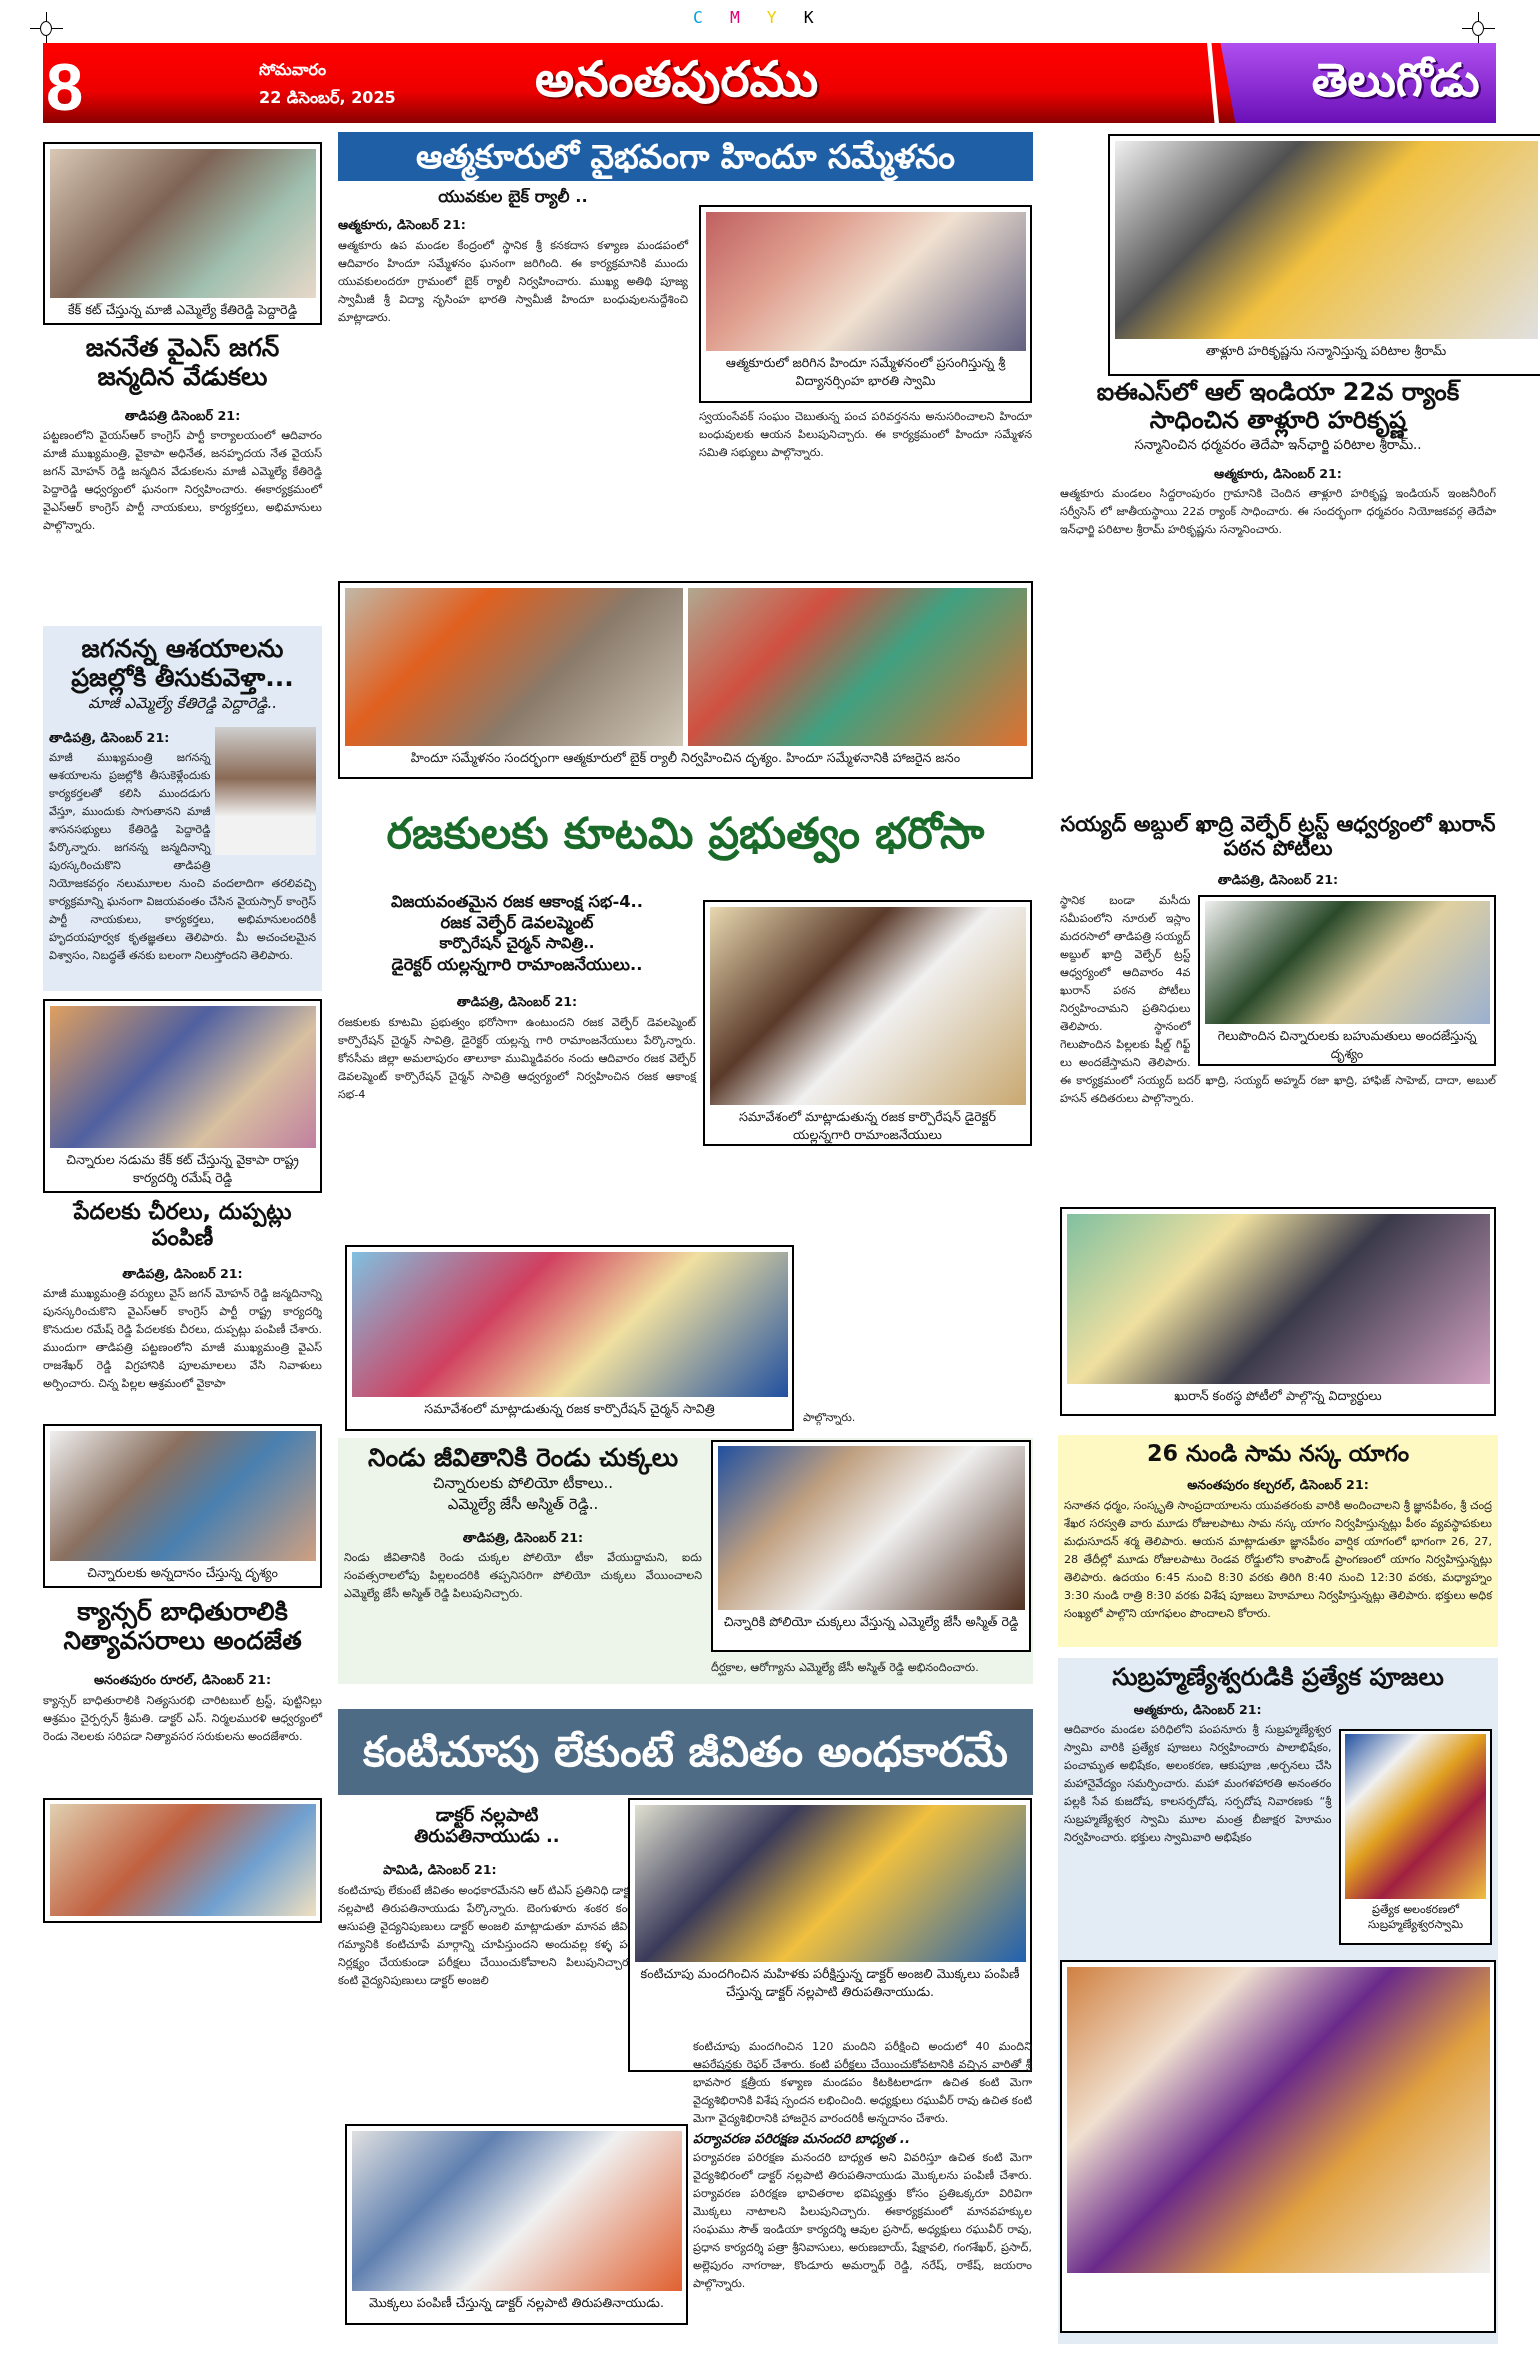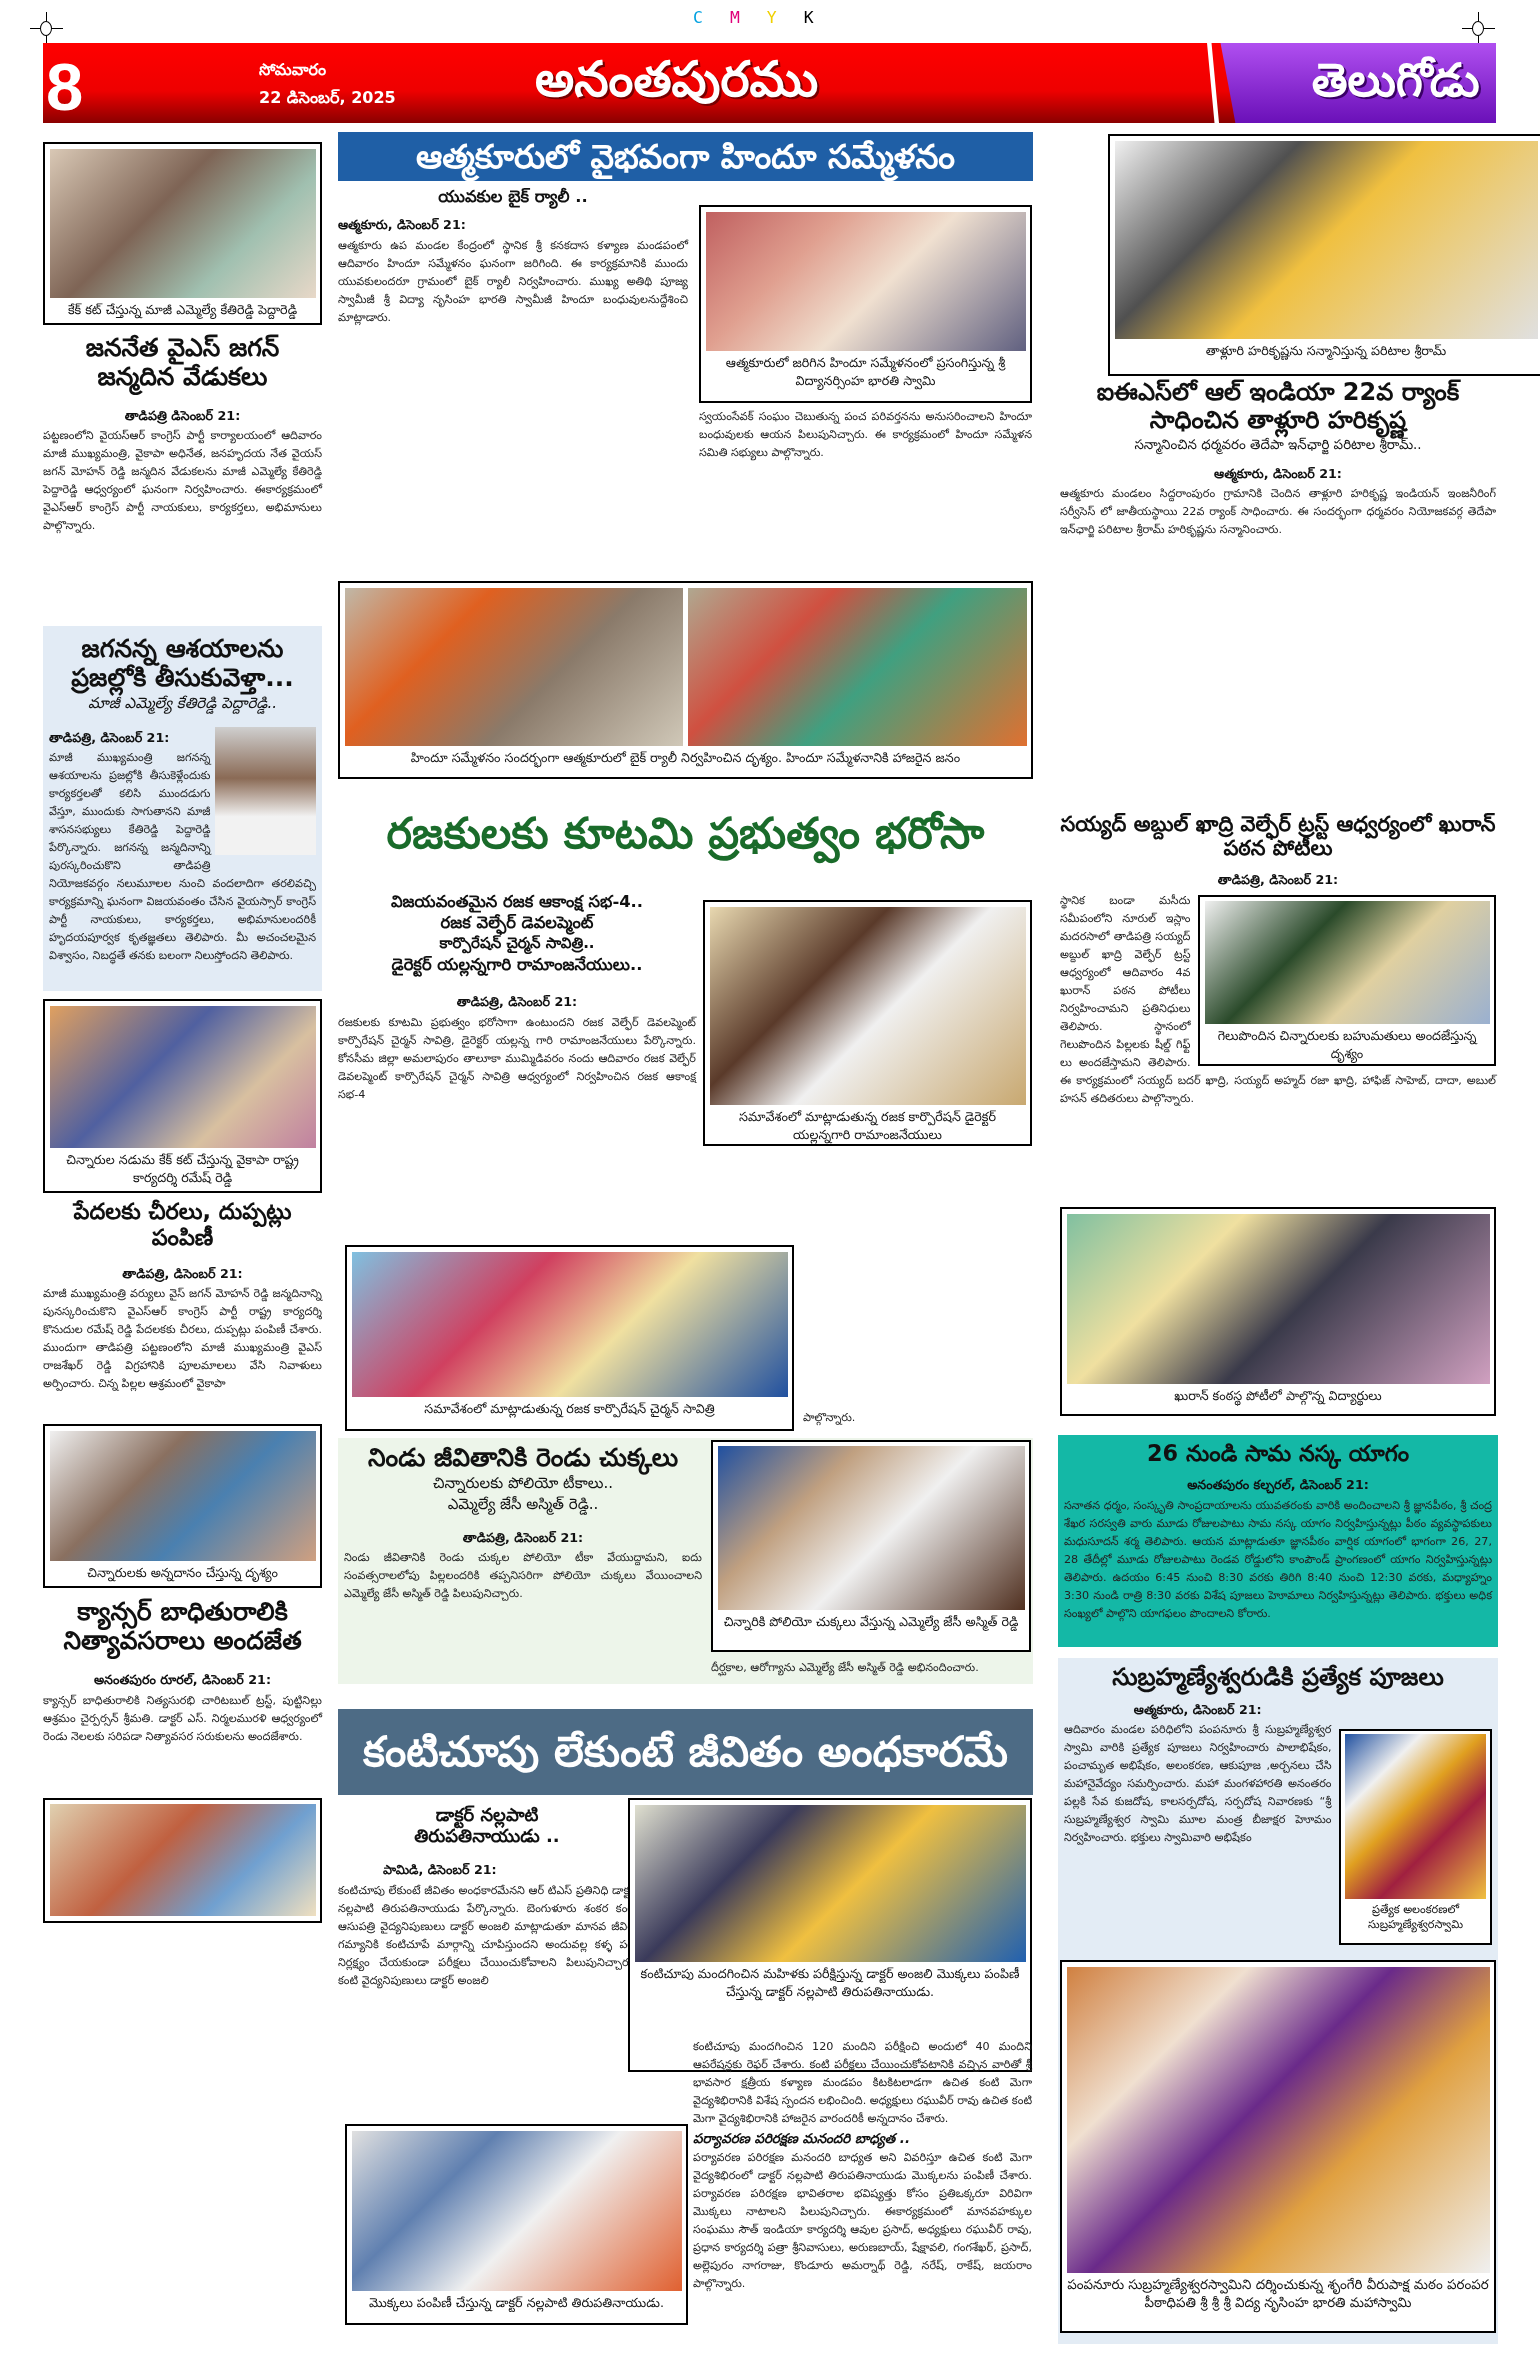--- a/index.html
+++ b/index.html
@@ -188,32 +188,31 @@
     <div style="height:123px;background:linear-gradient(135deg,#f0f0f0,#2a4a2a 35%,#e0d0a0 60%,#9ab0d0)"></div>
     <div class="cap">గెలుపొందిన చిన్నారులకు బహుమతులు అందజేస్తున్న దృశ్యం</div>
   </div>
   <div class="body">స్థానిక బండా మసీదు సమీపంలోని నూరుల్ ఇస్లాం మదరసాలో తాడిపత్రి సయ్యద్ అబ్దుల్ ఖాద్రి వెల్ఫేర్ ట్రస్ట్ ఆధ్వర్యంలో ఆదివారం 4వ ఖురాన్ పఠన పోటీలు నిర్వహించామని ప్రతినిధులు తెలిపారు. స్థానంలో గెలుపొందిన పిల్లలకు షీల్డ్ గిఫ్ట్ లు అందజేస్తామని తెలిపారు. ఈ కార్యక్రమంలో సయ్యద్ బదర్ ఖాద్రి, సయ్యద్ అహ్మద్ రజా ఖాద్రి, హాఫిజ్ సాహెబ్, దాదా, అబుల్ హసన్ తదితరులు పాల్గొన్నారు.</div>
 </div>
 <div class="photo" style="left:1060px;top:1207px;width:436px;height:209px">
   <div class="ph" style="height:170px;background:linear-gradient(135deg,#80c0a0,#f0e0a0 30%,#3a3a4a 55%,#d0a0c0)"></div>
   <div class="cap">ఖురాన్ కంఠస్థ పోటీలో పాల్గొన్న విద్యార్థులు</div>
 </div>
 
-<div class="box" style="left:1058px;top:1435px;width:440px;height:212px;background:#14b8a6;padding:6px 6px">
+<div class="box" style="left:1058px;top:1435px;width:440px;height:212px;background:#fef9c3;padding:6px 6px">
   <div class="hl" style="font-size:22.4px">26 నుండి సామ నస్క యాగం</div>
   <div class="dl" style="margin-top:10.4px">అనంతపురం కల్చరల్, డిసెంబర్ 21:</div>
   <div class="body">సనాతన ధర్మం, సంస్కృతి సాంప్రదాయాలను యువతరంకు వారికి అందించాలని శ్రీ జ్ఞానపీఠం, శ్రీ చంద్ర శేఖర సరస్వతి వారు మూడు రోజులపాటు సామ నస్క యాగం నిర్వహిస్తున్నట్లు పీఠం వ్యవస్థాపకులు మధుసూదన్ శర్మ తెలిపారు. ఆయన మాట్లాడుతూ జ్ఞానపీఠం వార్షిక యాగంలో భాగంగా 26, 27, 28 తేదీల్లో మూడు రోజులపాటు రెండవ రోడ్డులోని కాంపౌండ్ ప్రాంగణంలో యాగం నిర్వహిస్తున్నట్లు తెలిపారు. ఉదయం 6:45 నుంచి 8:30 వరకు తిరిగి 8:40 నుంచి 12:30 వరకు, మధ్యాహ్నం 3:30 నుండి రాత్రి 8:30 వరకు విశేష పూజలు హెూమాలు నిర్వహిస్తున్నట్లు తెలిపారు. భక్తులు అధిక సంఖ్యలో పాల్గొని యాగఫలం పొందాలని కోరారు.</div>
 </div>
 
 <div class="box" style="left:1058px;top:1658px;width:440px;height:686px;background:#e3ecf5;padding:6px 6px">
   <div class="hl" style="font-size:24px">సుబ్రహ్మణ్యేశ్వరుడికి ప్రత్యేక పూజలు</div>
   <div style="float:right;width:153px;height:216px;border:2.2px solid #000;padding:3.7px;margin:37px 0 3px 7.5px;background:#fff">
     <div style="height:165px;background:linear-gradient(135deg,#2050a0,#f0f0f0 25%,#e0a020 45%,#a02040 65%,#f0c040)"></div>
     <div class="cap" style="font-size:11.2px;line-height:15px">ప్రత్యేక అలంకరణలో సుబ్రహ్మణ్యేశ్వరస్వామి</div>
   </div>
   <div class="dl" style="margin-top:10.4px">ఆత్మకూరు, డిసెంబర్ 21:</div>
   <div class="body">ఆదివారం మండల పరిధిలోని పంపనూరు శ్రీ సుబ్రహ్మణ్యేశ్వర స్వామి వారికి ప్రత్యేక పూజలు నిర్వహించారు పాలాభిషేకం, పంచామృత అభిషేకం, అలంకరణ, ఆకుపూజ ,అర్చనలు చేసి మహానైవేద్యం సమర్పించారు. మహా మంగళహారతి అనంతరం పల్లకి సేవ కుజదోష, కాలసర్పదోష, సర్పదోష నివారణకు “శ్రీ సుబ్రహ్మణ్యేశ్వర స్వామి మూల మంత్ర బీజాక్షర హెూమం నిర్వహించారు. భక్తులు స్వామివారి అభిషేకం</div>
 </div>
 <div class="photo" style="left:1060px;top:1960px;width:436px;height:373px">
   <div class="ph" style="height:306px;background:linear-gradient(135deg,#d08040,#f0e0d0 25%,#6a2a8a 45%,#e0a040 65%,#f0f0f0)"></div>
-  <div class="cap" style="font-size:13.4px">పంపనూరు సుబ్రహ్మణ్యేశ్వరస్వామిని దర్శించుకున్న శృంగేరి వీరుపాక్ష మఠం పరంపర పీఠాధిపతి శ్రీ శ్రీ శ్రీ విద్య నృసింహ భారతి మహాస్వామి</div>
 </div>
 
 
 </body></html>

